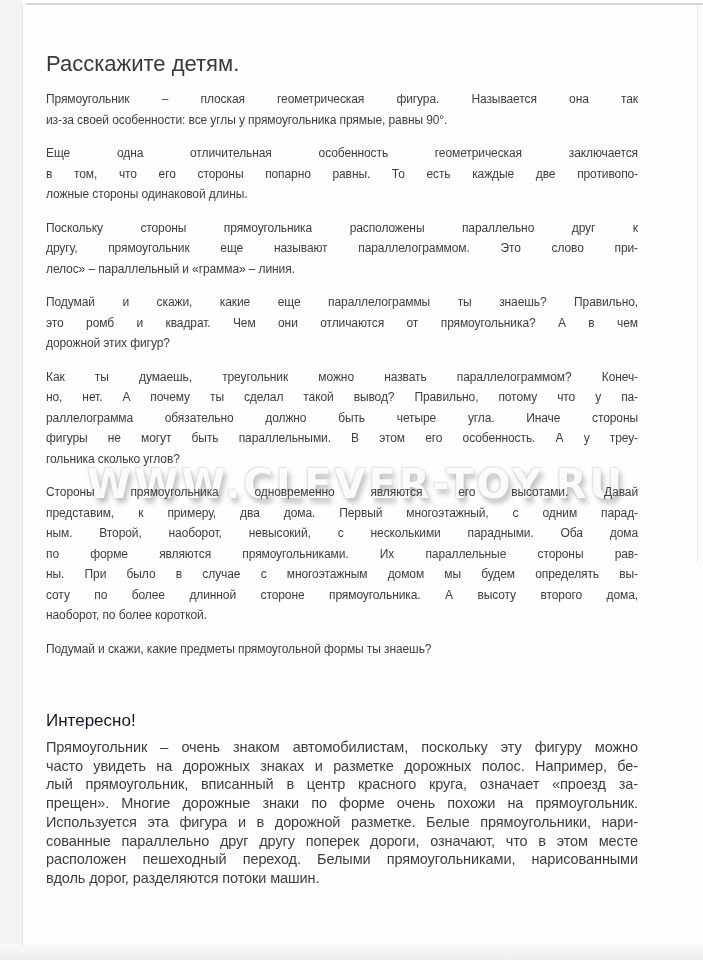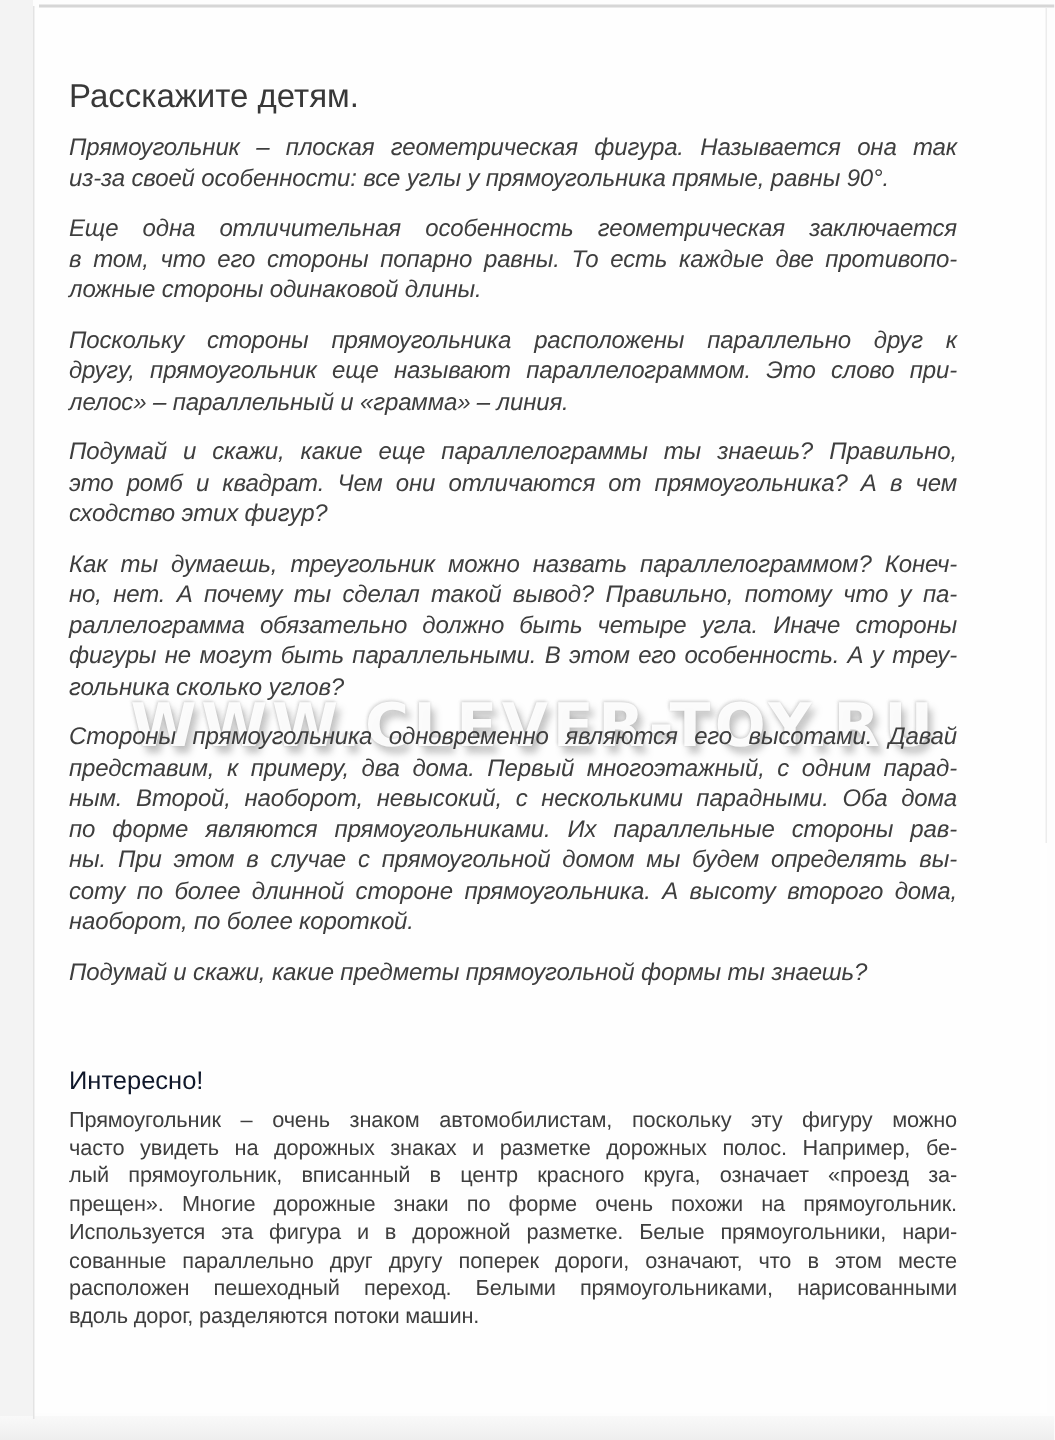--- a/index.html
+++ b/index.html
@@ -63,24 +63,23 @@
     font-size: 22px;
     line-height: 26px;
     font-weight: 500;
     color: #383838;
     margin: 0 0 12px 0;
   }
   .para {
     margin: 0 0 13px 0;
   }
   .body1 {
-    font-size: 16px;
+    font-size: 12px;
     line-height: 20.5px;
     letter-spacing: -0.1px;
-    font-style: italic;
   }
   .last-main {
     margin-bottom: 0;
   }
   .info-heading {
     font-size: 17px;
     line-height: 21px;
     font-weight: 400;
     color: #0f172a;
     margin: 51px 0 7px 0;
@@ -126,37 +125,37 @@
 
     <div class="para body1">
         <div class="tline">Поскольку стороны прямоугольника расположены параллельно друг к</div>
         <div class="tline">другу, прямоугольник еще называют параллелограммом. Это слово при-</div>
         <div class="tline tlast">лелос» – параллельный и «грамма» – линия.</div>
       </div>
 
     <div class="para body1">
         <div class="tline">Подумай и скажи, какие еще параллелограммы ты знаешь? Правильно,</div>
         <div class="tline">это ромб и квадрат. Чем они отличаются от прямоугольника? А в чем</div>
-        <div class="tline tlast">сходство этих фигур?</div>
+        <div class="tline tlast">дорожной этих фигур?</div>
       </div>
 
     <div class="para body1">
         <div class="tline">Как ты думаешь, треугольник можно назвать параллелограммом? Конеч-</div>
         <div class="tline">но, нет. А почему ты сделал такой вывод? Правильно, потому что у па-</div>
         <div class="tline">раллелограмма обязательно должно быть четыре угла. Иначе стороны</div>
         <div class="tline">фигуры не могут быть параллельными. В этом его особенность. А у треу-</div>
         <div class="tline tlast">гольника сколько углов?</div>
       </div>
 
     <div class="para body1">
         <div class="tline">Стороны прямоугольника одновременно являются его высотами. Давай</div>
         <div class="tline">представим, к примеру, два дома. Первый многоэтажный, с одним парад-</div>
         <div class="tline">ным. Второй, наоборот, невысокий, с несколькими парадными. Оба дома</div>
         <div class="tline">по форме являются прямоугольниками. Их параллельные стороны рав-</div>
-        <div class="tline">ны. При этом в случае с прямоугольной домом мы будем определять вы-</div>
+        <div class="tline">ны. При было в случае с многоэтажным домом мы будем определять вы-</div>
         <div class="tline">соту по более длинной стороне прямоугольника. А высоту второго дома,</div>
         <div class="tline tlast">наоборот, по более короткой.</div>
       </div>
 
     <div class="para body1 last-main">
         <div class="tline tlast">Подумай и скажи, какие предметы прямоугольной формы ты знаешь?</div>
       </div>
 
     <h2 class="info-heading">Интересно!</h2>
 

